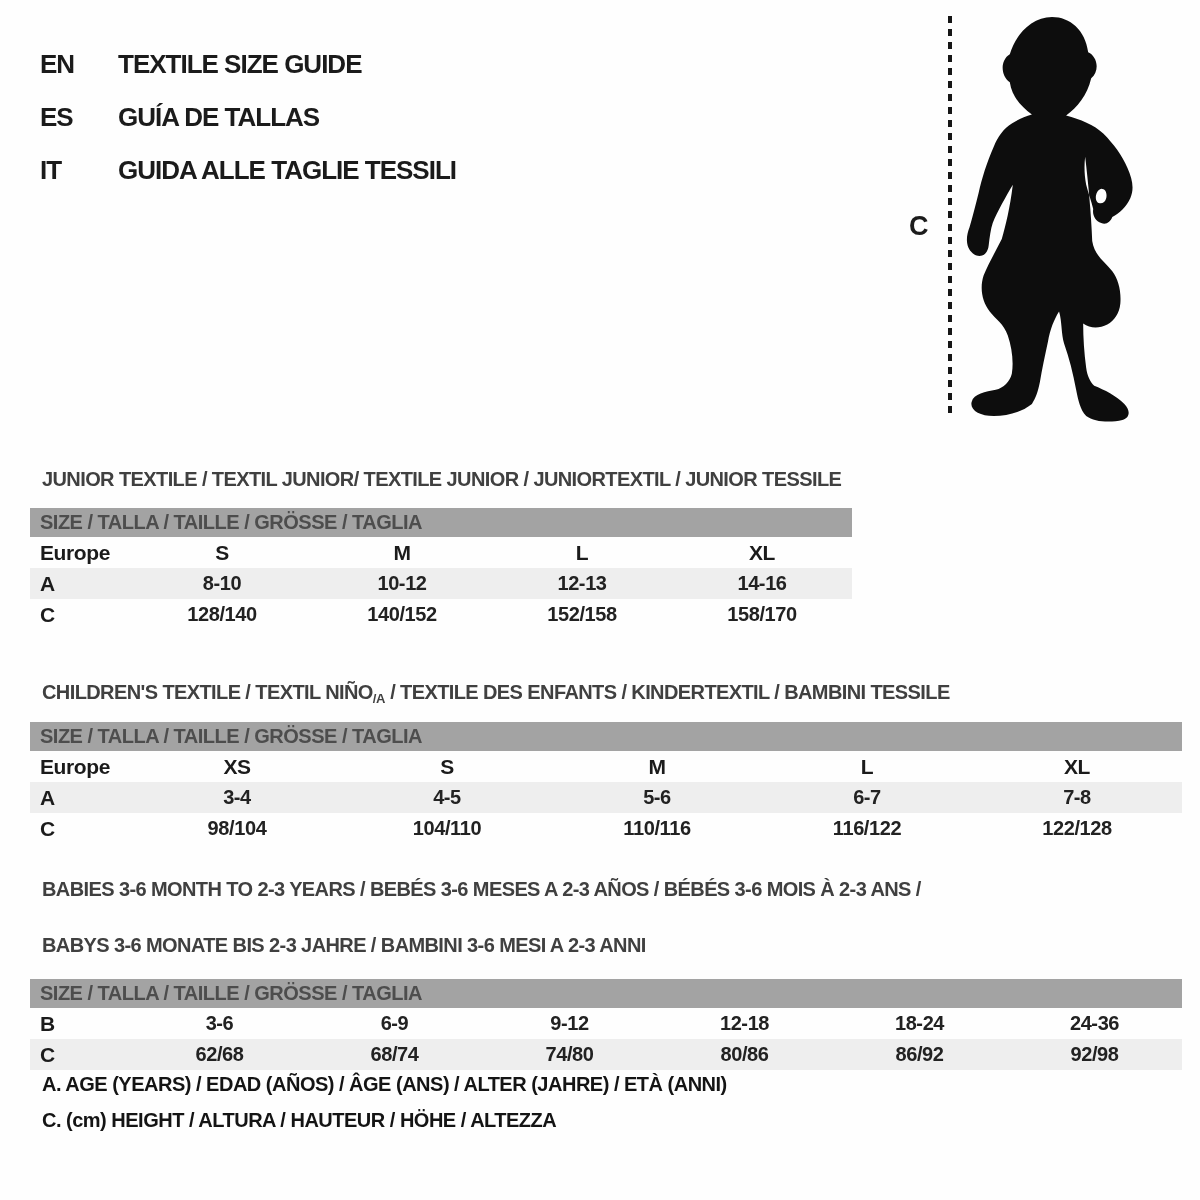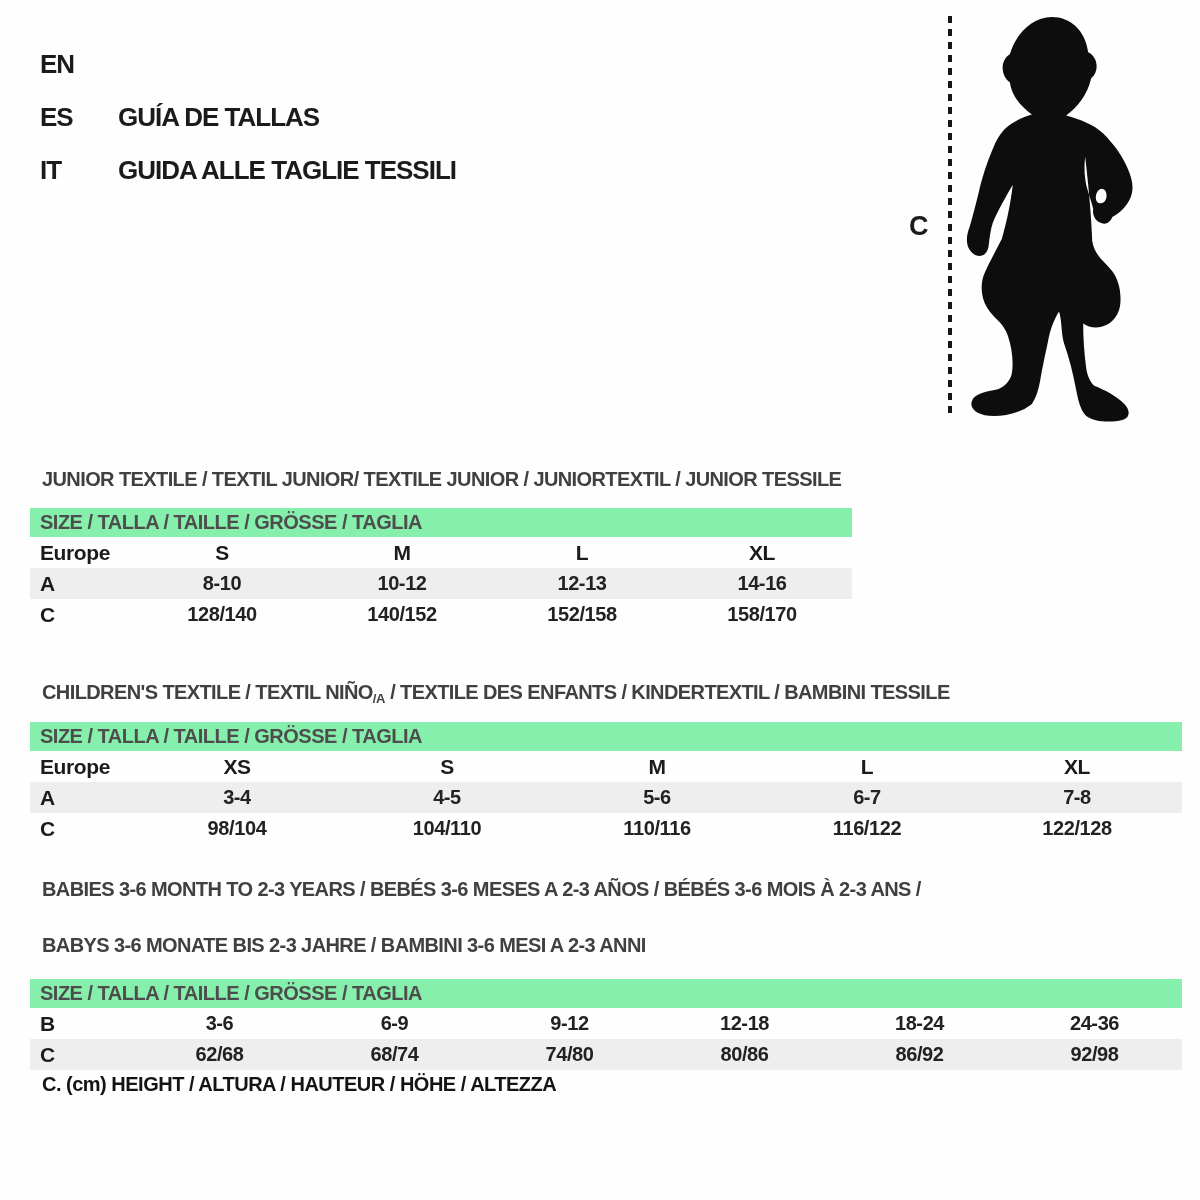--- a/index.html
+++ b/index.html
@@ -32,21 +32,21 @@
   .section-children{top:651px;width:1152px;}
   .section-babies{top:848px;width:1152px;}
 
   .section-title{
     margin-left:12px;font-weight:700;font-size:20px;line-height:30px;
     letter-spacing:-0.6px;white-space:nowrap;color:#404040;margin-top:26px;
   }
   .title-sub{font-size:13px;vertical-align:-4px;letter-spacing:-0.3px;}
 
   .size-bar{
-    height:29px;line-height:29px;background:#86efac;color:#4d4d4d;
+    height:29px;line-height:29px;background:#a3a3a3;color:#4d4d4d;
     font-weight:700;font-size:20px;letter-spacing:-0.5px;
     padding-left:10px;box-sizing:border-box;
   }
   .section-junior  .size-bar{margin-top:14px;}
   .section-children .size-bar{margin-top:8px;}
   .section-babies  .size-bar{margin-top:19px;}
 
   .size-table{display:table;width:100%;table-layout:fixed;}
   .trow{display:table-row;}
   .trow.shaded{background:#eeeeee;}
@@ -63,20 +63,21 @@
     font-weight:700;font-size:20px;line-height:36px;
     letter-spacing:-0.5px;white-space:nowrap;color:#141414;
   }
 </style>
 </head>
 <body>
 
 <div class="lang-list">
     <div class="lang-row">
       <div class="lang-code" style="display: inline-block;">EN</div>
+      <div class="lang-label" style="display: inline-block;">TEXTILE SIZE GUIDE</div>
     </div>
     <div class="lang-row">
       <div class="lang-code" style="display: inline-block;">ES</div>
       <div class="lang-label" style="display: inline-block;">GUÍA DE TALLAS</div>
     </div>
     <div class="lang-row">
       <div class="lang-code" style="display: inline-block;">IT</div>
       <div class="lang-label" style="display: inline-block;">GUIDA ALLE TAGLIE TESSILI</div>
     </div>
   </div>
@@ -220,14 +221,15 @@
           <div class="tcell">74/80</div>
           <div class="tcell">80/86</div>
           <div class="tcell">86/92</div>
           <div class="tcell">92/98</div>
         </div>
       </div>
     </div>
   </div>
 
 <div class="legend">
+    <div class="legend-line">A. AGE (YEARS) / EDAD (AÑOS) / ÂGE (ANS) / ALTER (JAHRE) / ETÀ (ANNI)</div>
     <div class="legend-line">C. (cm) HEIGHT / ALTURA / HAUTEUR / HÖHE / ALTEZZA</div>
   </div>
 
 </body></html>

